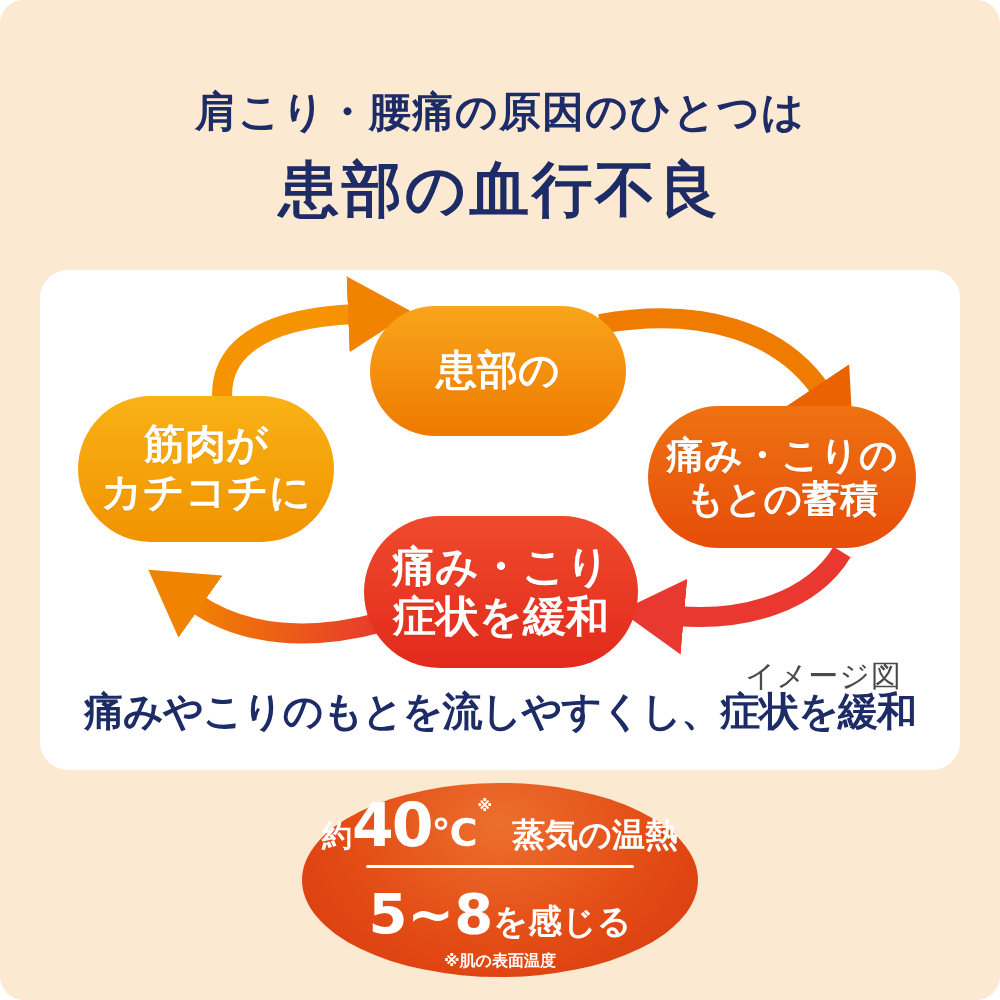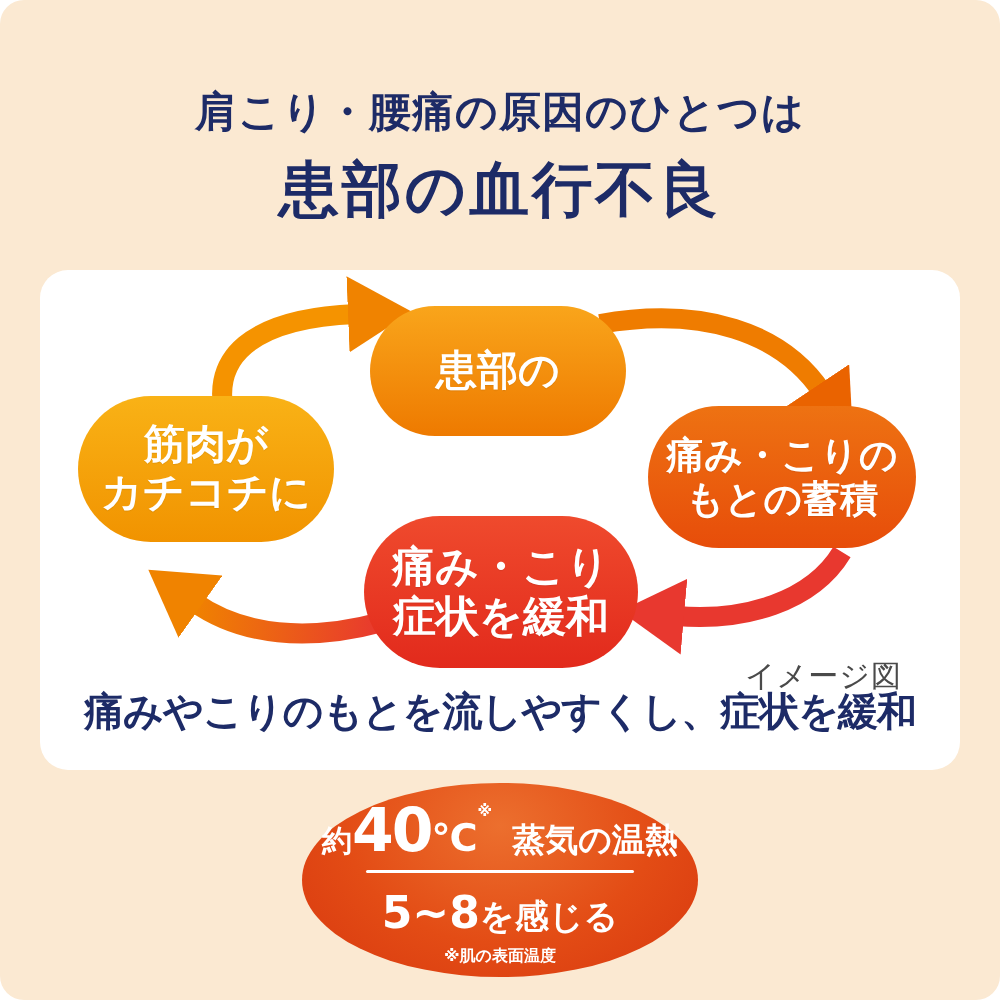--- a/index.html
+++ b/index.html
@@ -49,21 +49,21 @@
     color:#ffffff; font-weight:bold; padding-top:6px;
   }
   .badge-row1 { display:flex; align-items:baseline; }
   .t-prefix { font-size:30px; }
   .t-value  { font-size:60px; letter-spacing:-2px; line-height:1; }
   .t-unit   { font-size:38px; }
   .t-mark   { font-size:15px; align-self:flex-start; margin:2px 2px 0 0; }
   .t-suffix { font-size:33px; margin-left:18px; }
   .badge-divider { width:268px; height:3px; background:#ffffff; border-radius:2px; margin:7px 0 6px; }
   .badge-row2 { display:flex; align-items:baseline; }
-  .d-value  { font-size:44px; line-height:1;margin-top:12px; }
+  .d-value  { font-size:56px; line-height:1;margin-top:12px; }
   .d-suffix { font-size:34px; }
   .badge-footnote { font-size:16px; margin-top:6px; }
 </style>
 </head>
 <body>
 
 <div class="page">
 
   <header class="header">
     <div class="header-line1">肩こり・腰痛の原因のひとつは</div>

